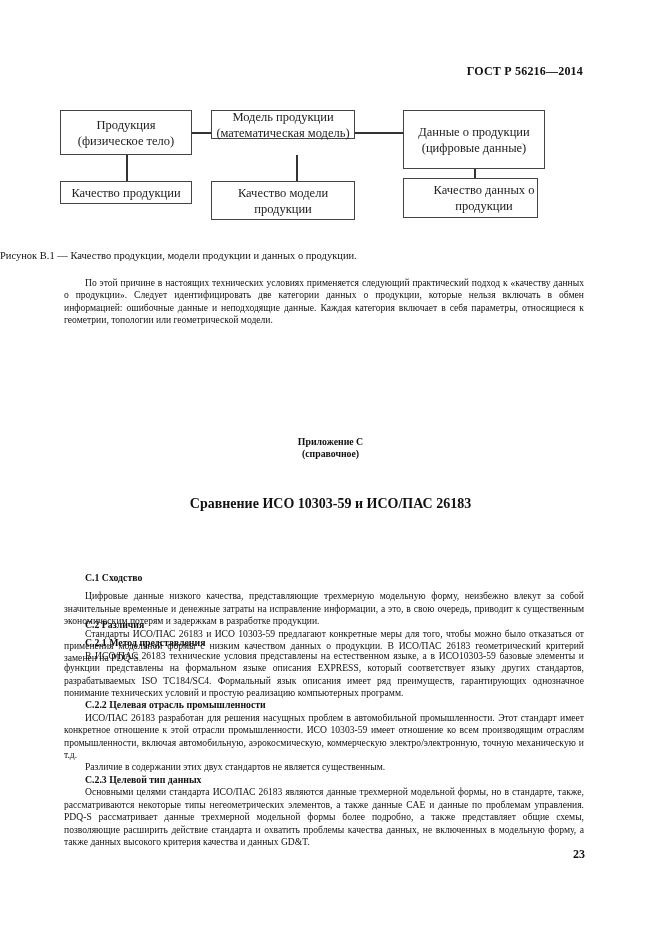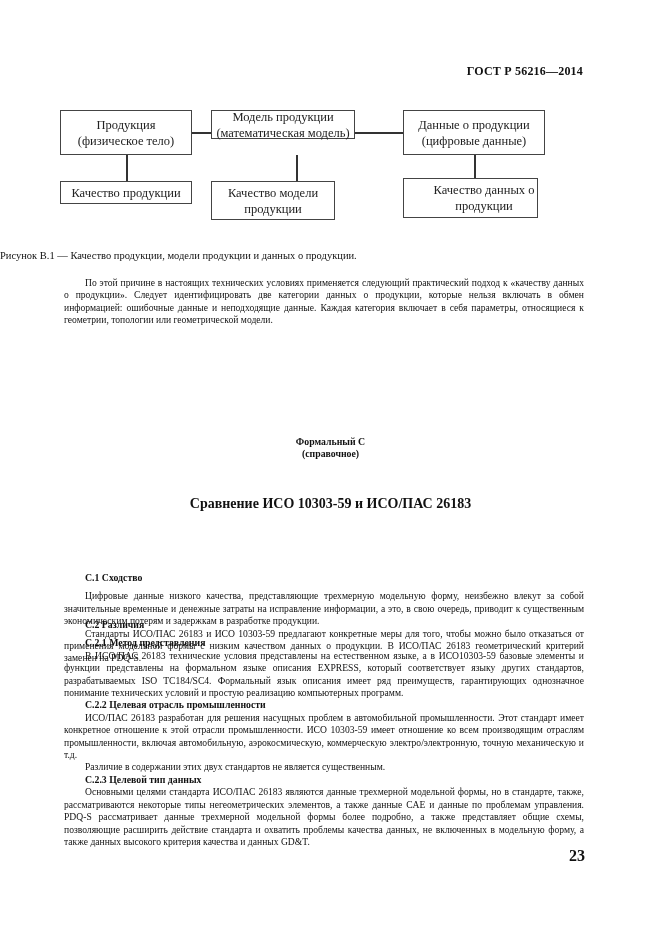--- a/index.html
+++ b/index.html
@@ -16,21 +16,21 @@
     .vline { position: absolute; width: 1.5px; background: #333; }
 
     .caption { top: 250px; left: 0; width: 661px; text-align: left; font-size: 10.5px; }
 
     .text { position: absolute; left: 64px; width: 520px; font-size: 9.6px; line-height: 12.4px; text-align: justify; }
     .text p { margin: 0; text-indent: 21px; }
     .h3 { font-weight: bold; font-size: 9.8px; margin: 0; padding-left: 21px; line-height: 12.4px; }
 
     .annex { top: 436px; left: 0; width: 661px; text-align: center; font-size: 9.8px; font-weight: bold; line-height: 12px; }
     .title { top: 496px; left: 0; width: 661px; text-align: center; font-size: 14px; font-weight: bold; }
-    .pagenum { top: 847px; right: 76px; font-size: 16px; font-weight: bold; }
+    .pagenum { top: 847px; right: 76px; font-size: 12px; font-weight: bold; }
   </style>
 </head>
 <body>
 
 <div class="abs header sans">ГОСТ Р 56216—2014</div>
 
 <div>
 
   <div class="hline" style="left:192px; top:132px; width:19px;"></div>
   <div class="hline" style="left:355px; top:132px; width:48px;"></div>
@@ -39,46 +39,46 @@
   <div class="vline" style="left:474px; top:155px; height:23px;"></div>
 
   <div class="box serif" style="left:60px; top:110px; width:132px; height:45px;">
     <span>Продукция</span>
     <span>(физическое тело)</span>
   </div>
   <div class="box serif" style="left:211px; top:110px; width:144px; height:29px;">
     <span>Модель продукции</span>
     <span>(математическая модель)</span>
   </div>
-  <div class="box serif" style="left:403px; top:110px; width:142px; height:45px;">
+  <div class="box serif" style="left:403px; top:110px; width:142px; height:59px;">
     <span>Данные о продукции</span>
     <span>(цифровые данные)</span>
   </div>
 
   <div class="box serif" style="left:60px; top:181px; width:132px; height:23px;">
     <span>Качество продукции</span>
   </div>
-  <div class="box serif" style="left:211px; top:181px; width:124px; height:39px;">
+  <div class="box serif" style="left:211px; top:181px; width:144px; height:39px;">
     <span>Качество модели</span>
     <span>продукции</span>
   </div>
   <div class="box serif" style="left:403px; top:178px; width:135px; height:40px;padding-left:27px;">
     <span>Качество данных о</span>
     <span>продукции</span>
   </div>
 </div>
 
 <div class="abs caption sans">Рисунок В.1 — Качество продукции, модели продукции и данных о продукции.</div>
 
 <div class="text sans" style="top:277px;">
   <p>По этой причине в настоящих технических условиях применяется следующий практический подход к «качеству данных о продукции». Следует идентифицировать две категории данных о продукции, которые нельзя включать в обмен информацией: ошибочные данные и неподходящие данные. Каждая категория включает в себя параметры, относящиеся к геометрии, топологии или геометрической модели.</p>
 </div>
 
 <div class="abs annex sans">
-  <div>Формальный С</div>
+  <div>Приложение С</div>
   <div>(справочное)</div>
 </div>
 
 <div class="abs title sans">Сравнение ИСО 10303-59 и ИСО/ПАС 26183</div>
 
 <div class="text sans" style="top:524px;margin-top:48px;">
   <div class="h3">С.1 Сходство</div>
   <div style="height:6px"></div>
   <p>Цифровые данные низкого качества, представляющие трехмерную модельную форму, неизбежно влекут за собой значительные временные и денежные затраты на исправление информации, а это, в свою очередь, приводит к существенным экономическим потерям и задержкам в разработке продукции.</p>
   <p>Стандарты ИСО/ПАС 26183 и ИСО 10303-59 предлагают конкретные меры для того, чтобы можно было отказаться от применения модельной формы с низким качеством данных о продукции. В ИСО/ПАС 26183 геометрический критерий заменен на PDQ-S.</p>

